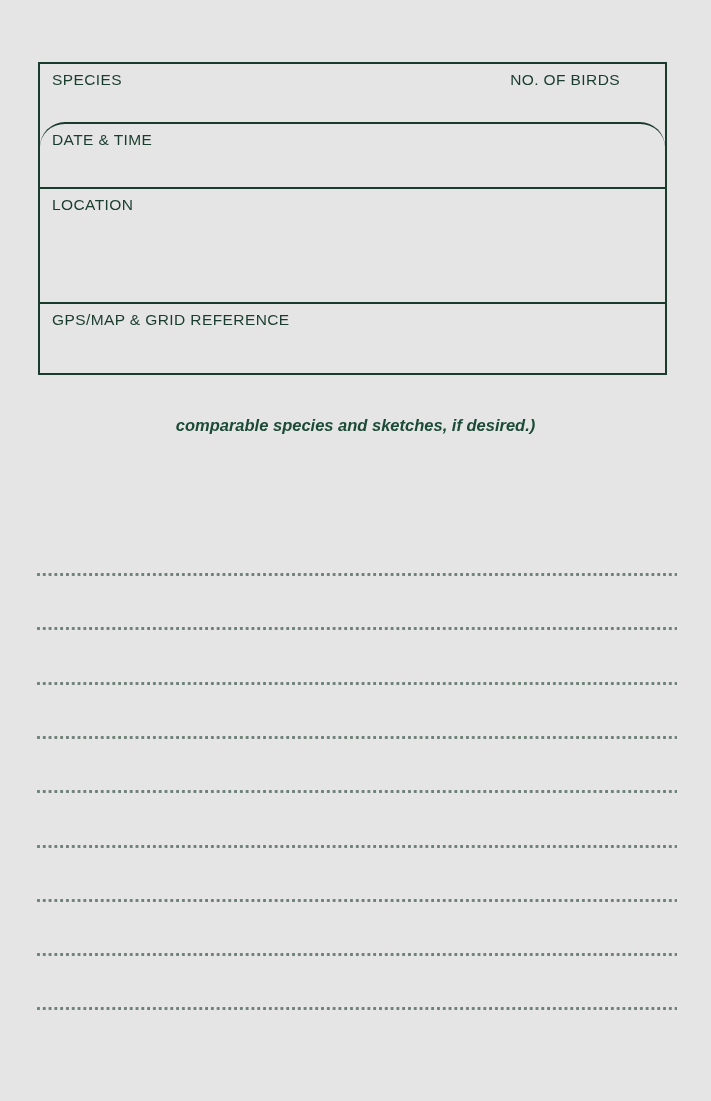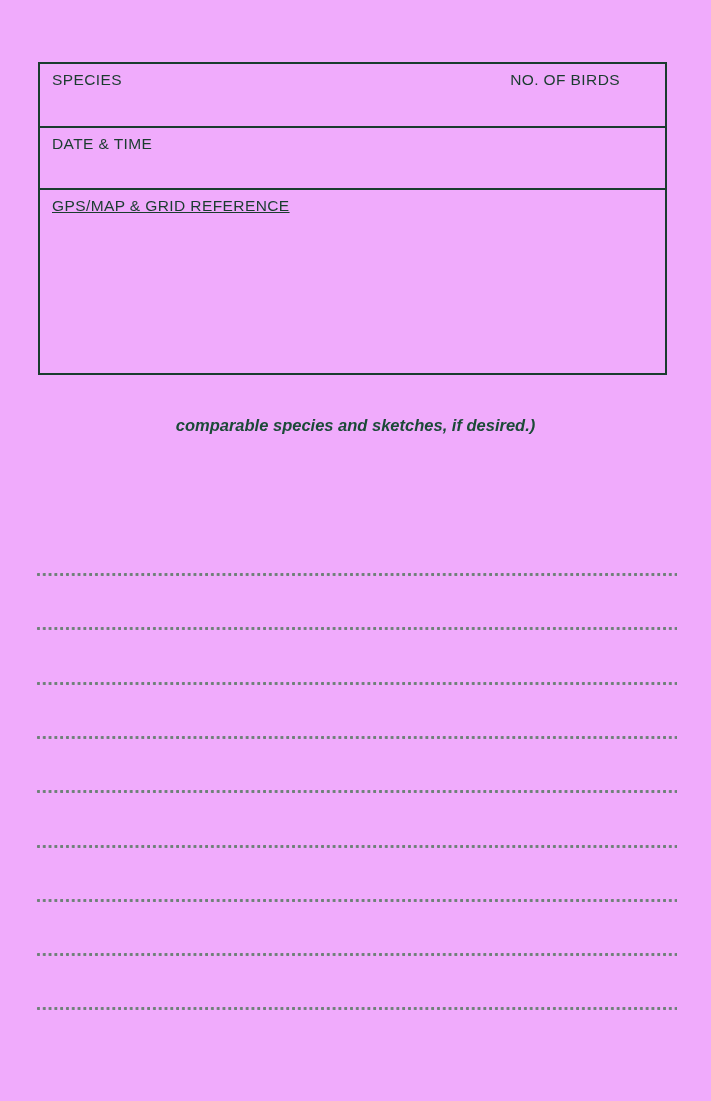--- a/index.html
+++ b/index.html
@@ -4,21 +4,21 @@
 <style>
   html, body {
     margin: 0;
     padding: 0;
     background: #ffffff;
   }
   .page {
     position: relative;
     width: 711px;
     height: 1101px;
-    background: #f0abfc;
+    background: #e5e5e5;
     overflow: hidden;
     font-family: "Liberation Sans", sans-serif;
   }
 
   
   .form-table {
     position: absolute;
     left: 38px;
     top: 62px;
     width: 629px;
@@ -31,23 +31,23 @@
   .frow {
     box-sizing: border-box;
     padding: 6px 12px 0 12px;
     font-size: 15.5px;
     letter-spacing: 0.4px;
     line-height: 19px;
     color: var(--form-green);
   }
   .frow + .frow { border-top: 2px solid var(--form-green); }
   .r1 { height: 62px; display: flex; justify-content: space-between; align-items: flex-start; }
-  .r2 { height: 62px; }
+  .r2 { height: 70px; border-radius: 25px; }
   .r3 { height: 125px; }
-  .r4 { height: 76px; text-decoration: underline; }
+  .r4 { height: 76px; }
   .right-label { margin-right: 33px; }
 
   
   .notes {
     position: absolute;
     left: 50%;
     transform: translateX(-50%);
     top: 412px;
     width: 620px;
     text-align: center;
@@ -88,20 +88,23 @@
 <div class="page">
 
   <div class="form-table">
     <div class="frow r1">
       <span>SPECIES</span>
       <span class="right-label">NO. OF BIRDS</span>
     </div>
     <div class="frow r2">
       <span>DATE &amp; TIME</span>
     </div>
+    <div class="frow r3">
+      <span>LOCATION</span>
+    </div>
     <div class="frow r4">
       <span>GPS/MAP &amp; GRID REFERENCE</span>
     </div>
   </div>
 
   <div class="notes">
     <div class="notes-line notes-hint">comparable species and sketches, if desired.)</div>
   </div>
 
   <div class="lines">

